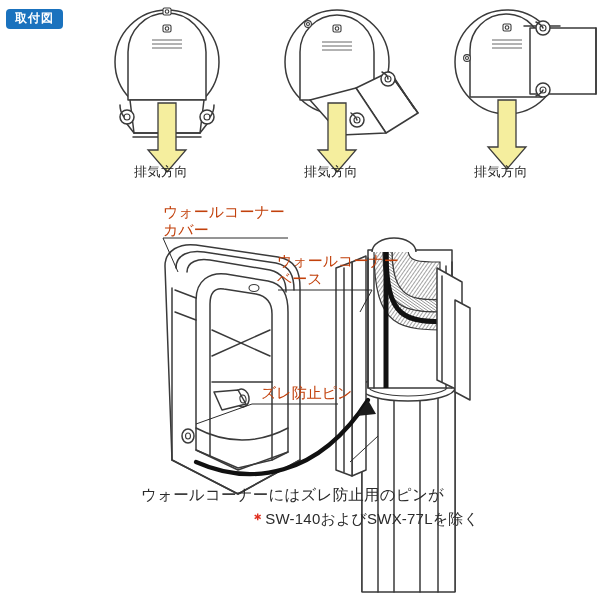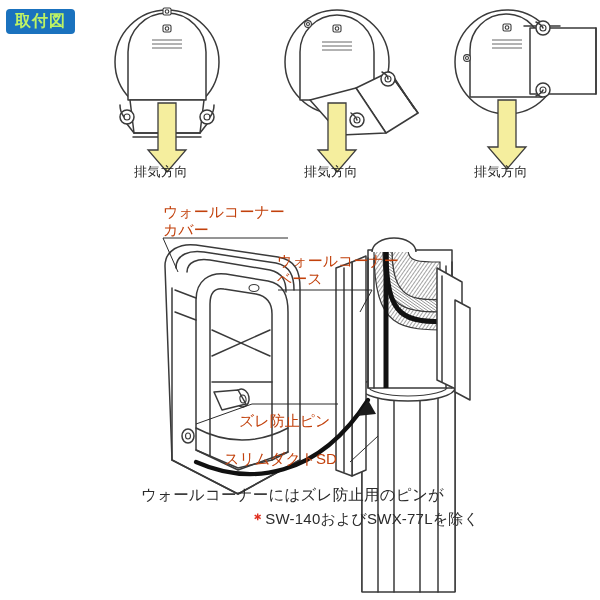--- a/index.html
+++ b/index.html
@@ -20,22 +20,22 @@
     left: 0; top: 0;
     width: 600px;
     height: 600px;
     background: #ffffff;
   }
   .badge {
     position: absolute;
     left: 6px;
     top: 9px;
     background: #1a72be;
-    color: #bef264;
-    font-size: 16px;
+    color: #ffffff;
+    font-size: 12px;
     font-weight: bold;
     letter-spacing: 1px;
     padding: 3px 9px 4px 9px;
     border-radius: 4px;
     line-height: 1.1;
   }
   .fig-caption {
     position: absolute;
     font-size: 13px;
     color: #222222;
@@ -297,22 +297,21 @@
   <div class="lbl" style="left:163px; top:203px;">
     <span>ウォールコーナー</span><br>
     <span>カバー</span>
   </div>
 
   <div class="lbl" style="left:277px; top:252px;">
     <span>ウォールコーナー</span><br>
     <span>ベース</span>
   </div>
 
-  <div class="lbl" style="left:239px; top:384px;margin-top:28px;">ズレ防止ピン</div>
-
-  <div class="lbl" style="left:224px; top:450px;">スリムダクトSD</div>
+  <div class="lbl" style="left:261px; top:384px;">ズレ防止ピン</div>
+
 
   <div class="body-text">
     <div>ウォールコーナーにはズレ防止用のピンが</div>
     <div class="footnote"><span class="ast">＊</span><span>SW-140およびSWX-77Lを除く</span></div>
   </div>
 
 </div>
 
 </body></html>

